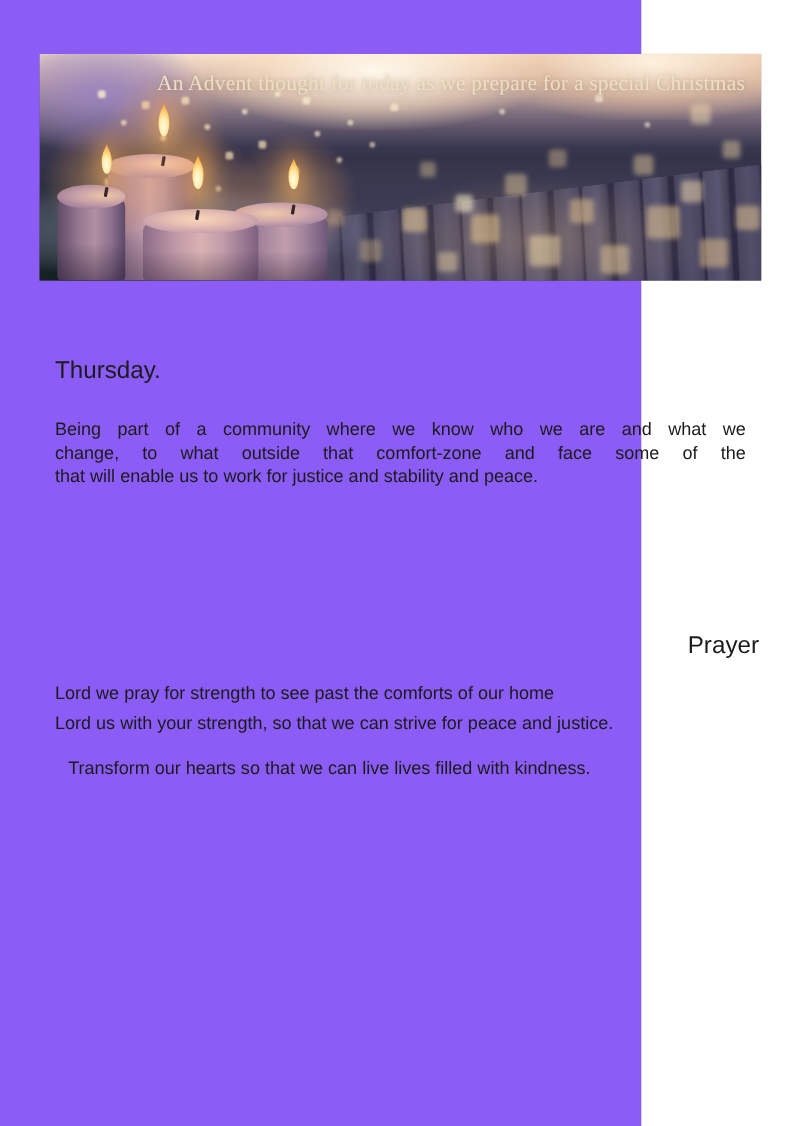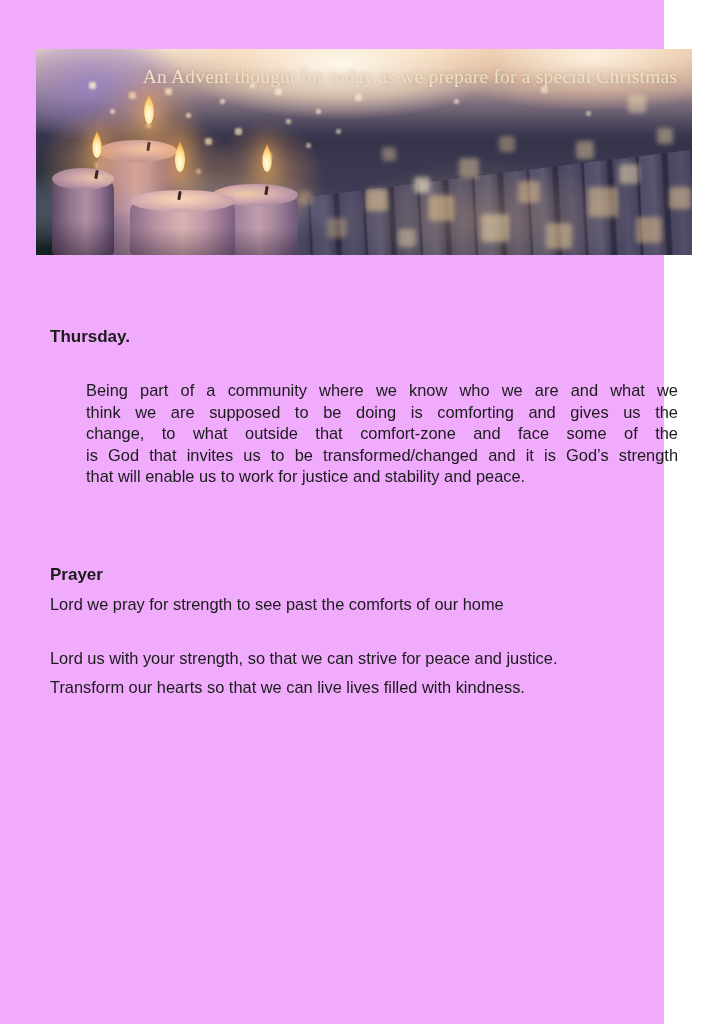--- a/index.html
+++ b/index.html
@@ -1,21 +1,21 @@
 <!DOCTYPE html>
 <html><head>
 <meta charset="utf-8">
 <style>
   html,body{margin:0;padding:0;}
   body{
     width:724px;height:1024px;background:#ffffff;overflow:hidden;
     font-family:"Liberation Sans","DejaVu Sans",sans-serif;
     -webkit-font-smoothing:antialiased;
   }
-  .page{position:relative;width:664px;height:1024px;background:#f0abfc;}
+  .page{position:relative;width:583px;height:1024px;background:#8b5cf6;}
 
   
   .hero{
     position:absolute;left:36px;top:49px;width:656px;height:206px;margin:0;
     overflow:hidden;
     background:
       linear-gradient(180deg,#8d7f93 0%,#5a566f 16%,#45445f 34%,#4a4a64 55%,#403e57 76%,#343246 100%);
   }
   .hero > div{position:absolute;}
   
@@ -126,28 +126,28 @@
   .c-front .halo{left:-10px;top:-74px;}
 
   
   .hero-caption{position:absolute;left:100px;right:8px;top:17px;z-index:9;
     font-family:"Liberation Serif","DejaVu Serif",serif;
     font-size:19.5px;letter-spacing:.2px;color:#ece0c3;text-align:center;
     text-shadow:0 0 5px rgba(110,80,70,.35);}
 
   
   .doc-text{position:absolute;left:50px;width:628px;color:#1b1b1b;}
-  .heading{font-size:17px;font-weight:bold;line-height:21.6px;}
+  .heading{font-size:22px;font-weight:normal;line-height:21.6px;}
   .day-heading{top:326px;}
   .para{top:380px;font-size:16.4px;line-height:21.6px;}
-  .jline{text-align:justify;text-align-last:justify;height:21.6px;white-space:normal;margin-left:36px;}
+  .jline{text-align:justify;text-align-last:justify;height:21.6px;white-space:normal;}
   .jline.last{text-align-last:left;}
   .prayer-heading{top:564px;}
   .prayer-line{font-size:16.4px;line-height:21.6px;}
-  .pl-0{top:594px;}
+  .pl-0{top:620px;}
   .pl-1{top:648px;}
   .pl-2{top:677px;}
 </style>
 </head>
 <body>
 
 <div class="page">
 
   <figure class="hero">
     <div class="band-dark"></div>
@@ -201,25 +201,23 @@
       </div>
     </div>
 
     <figcaption class="hero-caption">An Advent thought for today as we prepare for a special Christmas</figcaption>
   </figure>
 
   <h2 class="doc-text heading day-heading" style="position:absolute;margin:0;">Thursday.</h2>
 
   <div class="doc-text para" style="position:absolute;">
     <div class="jline">Being part of a community where we know who we are and what we</div>
-    <div class="jline">think we are supposed to be doing is comforting and gives us the</div>
     <div class="jline">change, to what outside that comfort-zone and face some of the</div>
-    <div class="jline">is God that invites us to be transformed/changed and it is God’s strength</div>
     <div class="jline last">that will enable us to work for justice and stability and peace.</div>
   </div>
 
-  <h2 class="doc-text heading prayer-heading" style="position:absolute;margin:0;">Prayer</h2>
+  <h2 class="doc-text heading prayer-heading" style="position:absolute;margin:12px;text-align:right;">Prayer</h2>
 
   <p class="doc-text prayer-line pl-0" style="position:absolute;margin:0;">Lord we pray for strength to see past the comforts of our home</p>
   <p class="doc-text prayer-line pl-1" style="position:absolute;margin:0;">Lord us with your strength, so that we can strive for peace and justice.</p>
-  <p class="doc-text prayer-line pl-2" style="position:absolute;margin:0;">Transform our hearts so that we can live lives filled with kindness.</p>
+  <p class="doc-text prayer-line pl-2" style="position:absolute;margin:12px;">Transform our hearts so that we can live lives filled with kindness.</p>
 
 </div>
 
 </body></html>

